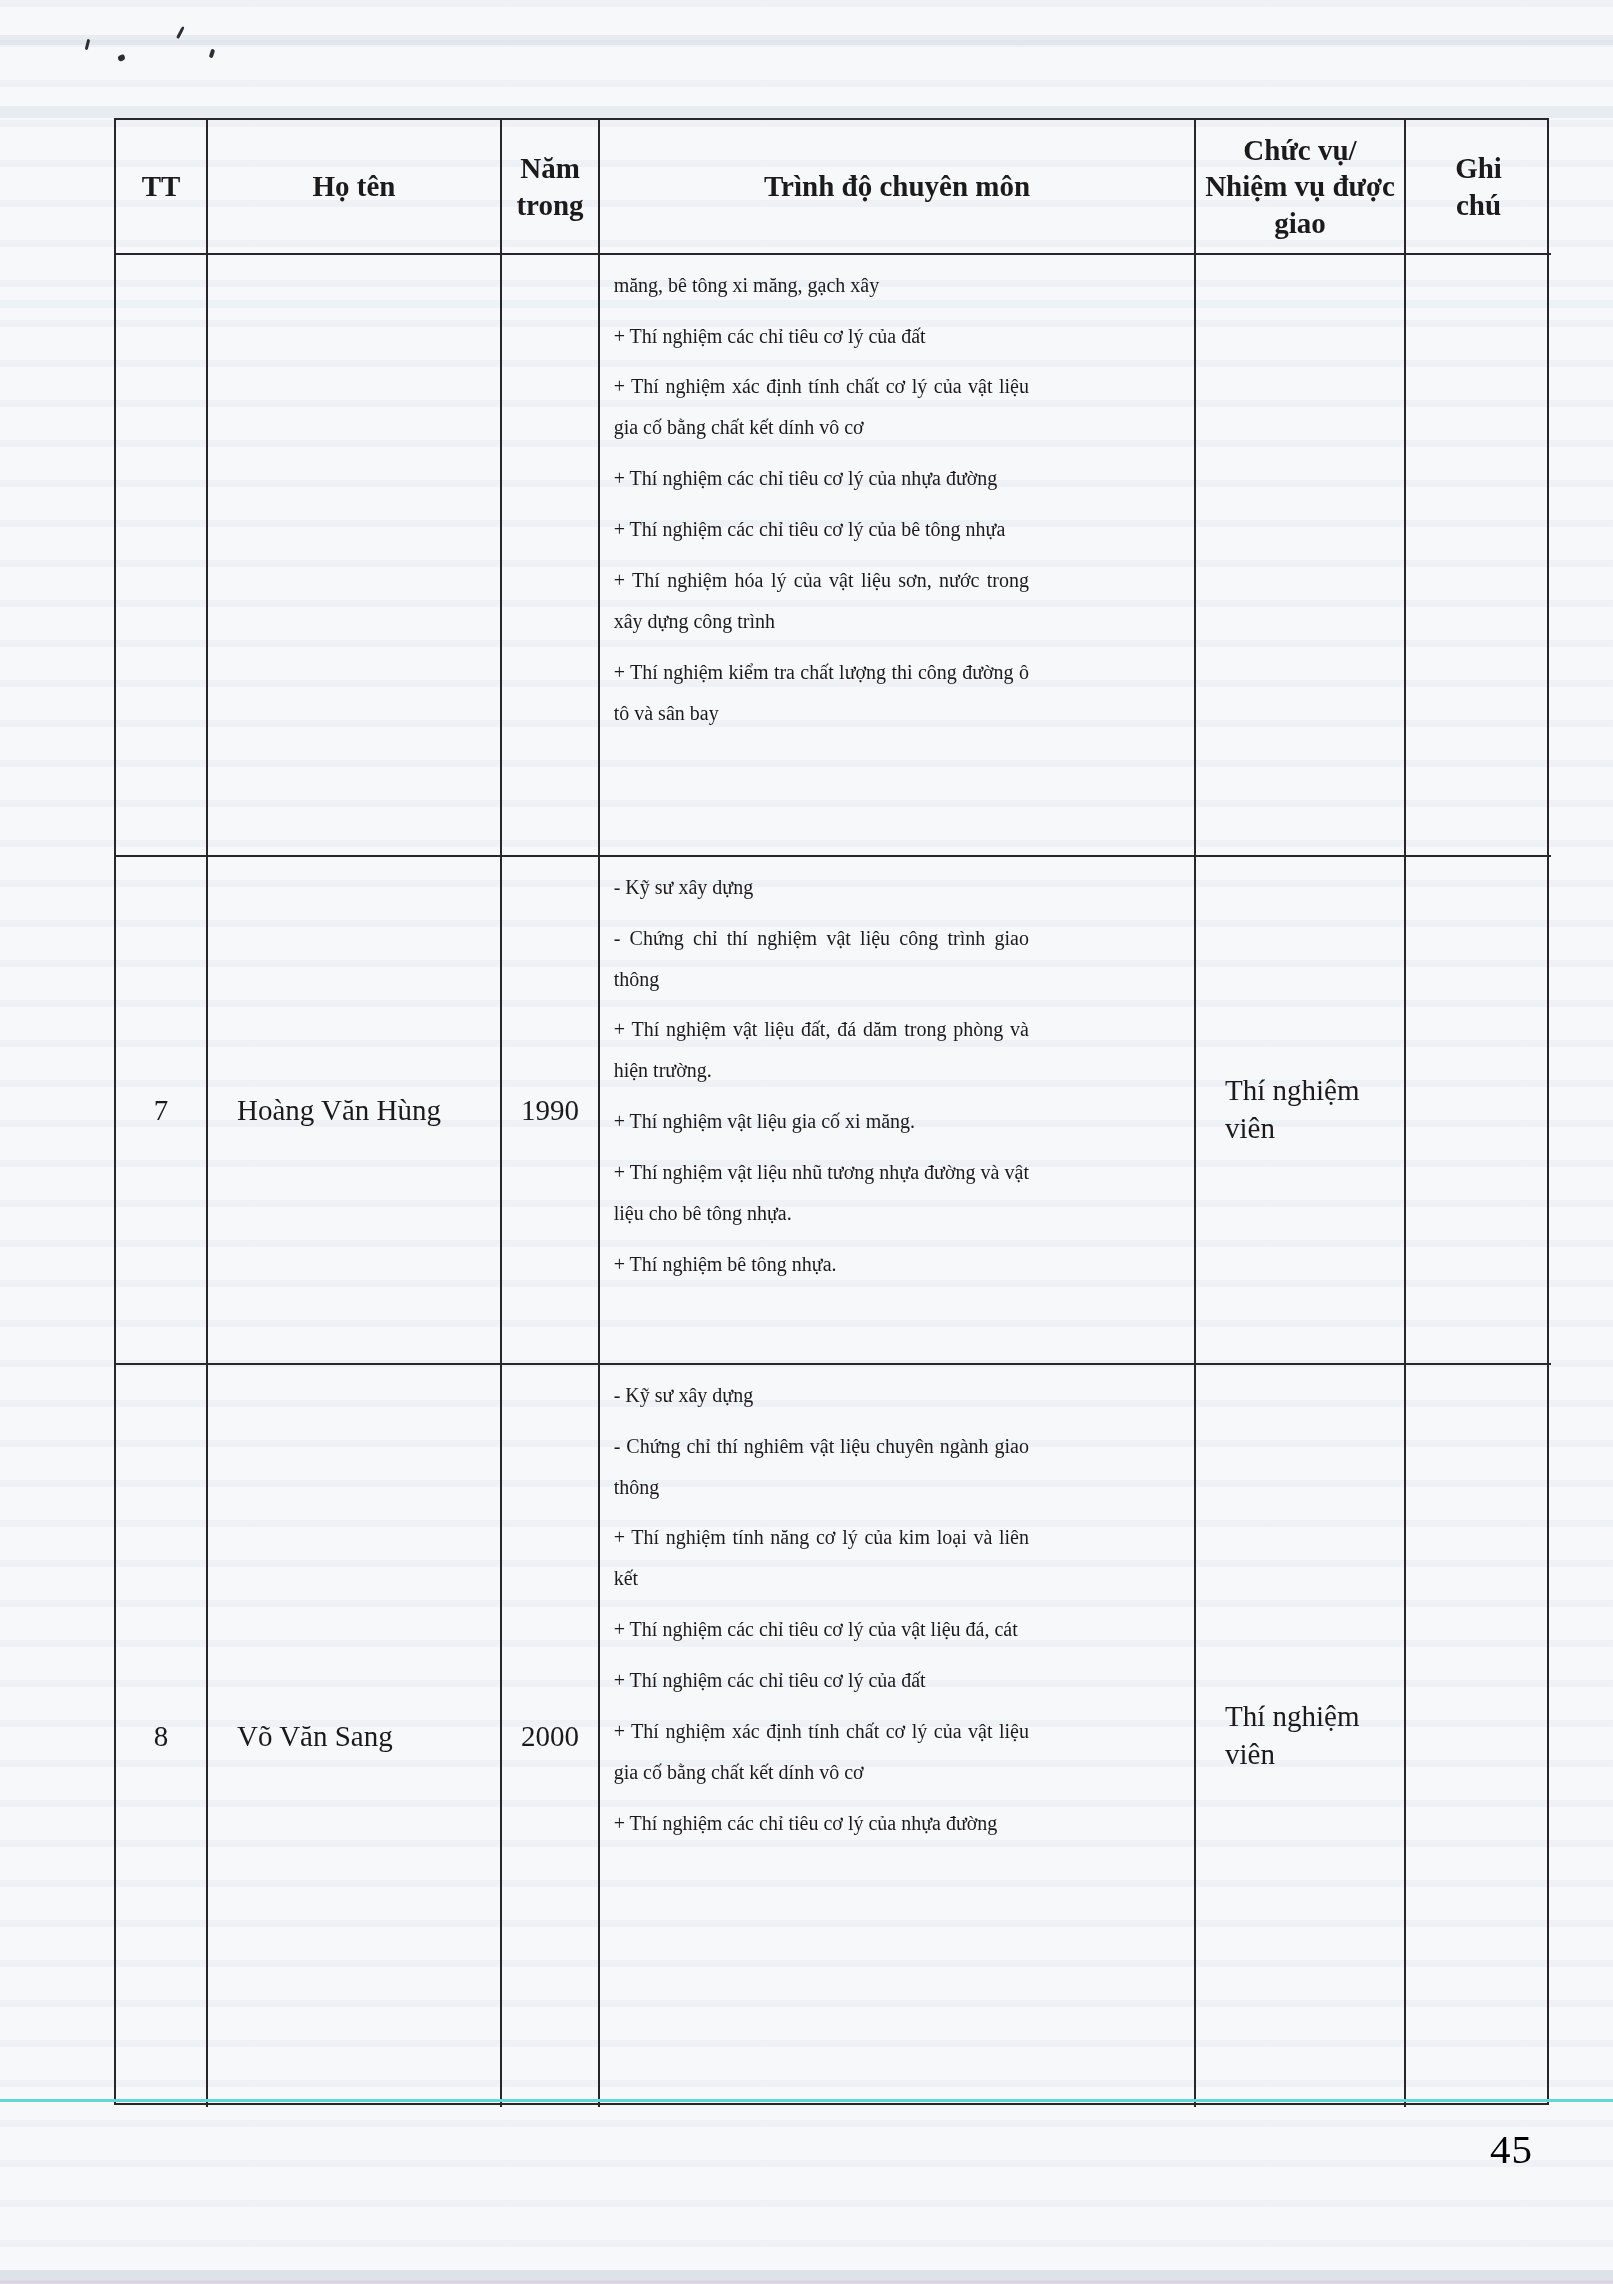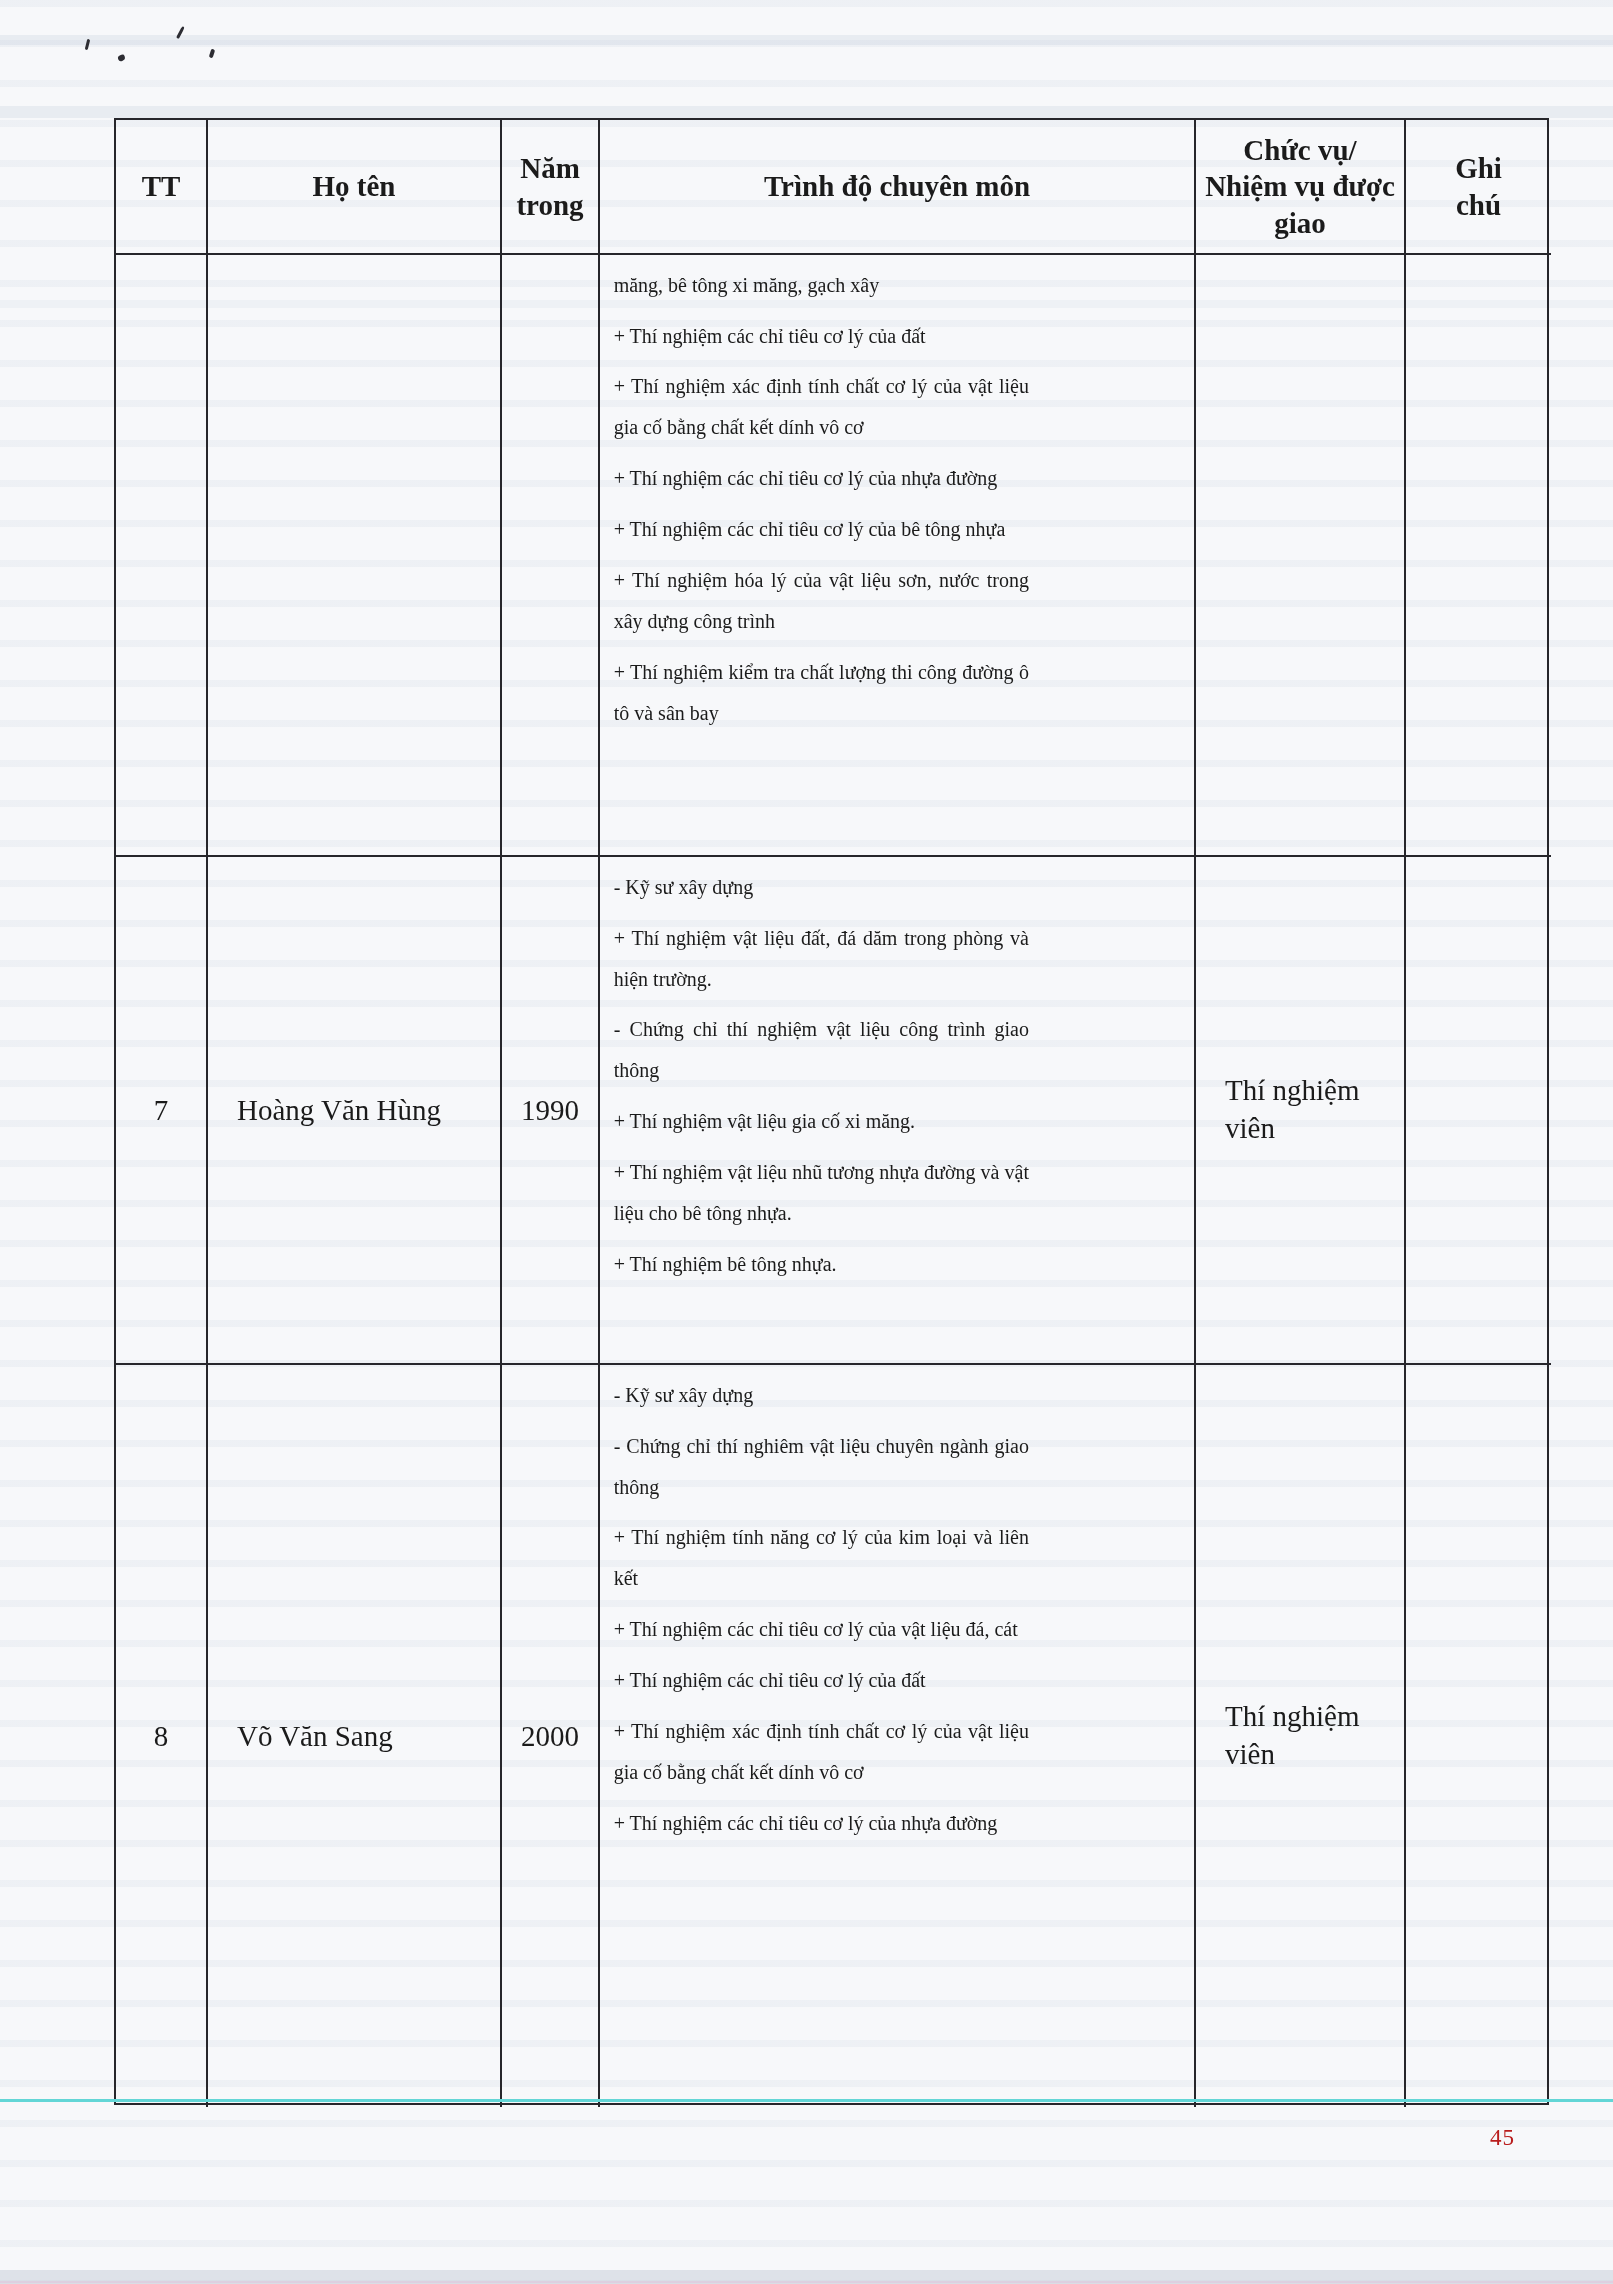--- a/index.html
+++ b/index.html
@@ -57,21 +57,21 @@
   .hcell .narrow{display:inline-block;width:65px;}
   .ccell{display:flex;align-items:center;justify-content:center;font-size:29px;}
   .name-cell{display:flex;align-items:center;justify-content:flex-start;padding-left:29px;font-size:29px;}
   .role-cell{display:flex;align-items:center;justify-content:flex-start;padding-left:29px;font-size:29px;line-height:1.3;}
   .qual-cell{
     font-size:20px;line-height:41px;text-align:justify;
     padding:9.8px 165px 0 13.7px;
   }
   .qual-cell p{margin:0 0 9.8px 0;}
   .page-number{
-    position:absolute;left:1490px;top:2125px;font-size:23px;color:#b91c1c;
+    position:absolute;left:1490px;top:2125px;font-size:41px;color:#000000;
     letter-spacing:1px;
   }
 </style>
 </head>
 <body>
 
 <div class="scan-texture"></div>
 <div class="band band-b1"></div>
 <div class="band band-b2"></div>
 <div class="band band-b3"></div>
@@ -115,22 +115,22 @@
     <p>+ Thí nghiệm kiểm tra chất lượng thi công đường ô tô và sân bay</p>
   </div>
   <div class="cell role-cell"></div>
   <div class="cell last-col"></div>
 
   <div class="cell ccell">7</div>
   <div class="cell name-cell">Hoàng Văn Hùng</div>
   <div class="cell ccell">1990</div>
   <div class="cell qual-cell">
     <p>- Kỹ sư xây dựng</p>
+    <p>- Chứng chỉ thí nghiệm vật liệu công trình giao thông</p>
     <p>+ Thí nghiệm vật liệu đất, đá dăm trong phòng và hiện trường.</p>
-    <p>- Chứng chỉ thí nghiệm vật liệu công trình giao thông</p>
     <p>+ Thí nghiệm vật liệu gia cố xi măng.</p>
     <p>+ Thí nghiệm vật liệu nhũ tương nhựa đường và vật liệu cho bê tông nhựa.</p>
     <p>+ Thí nghiệm bê tông nhựa.</p>
 
   </div>
   <div class="cell role-cell">Thí nghiệm viên</div>
   <div class="cell last-col"></div>
 
   <div class="cell ccell last-row">8</div>
   <div class="cell name-cell last-row">Võ Văn Sang</div>

